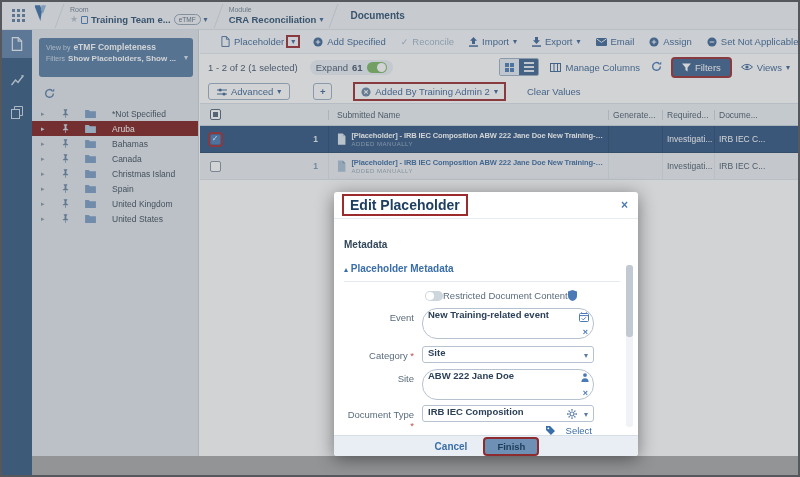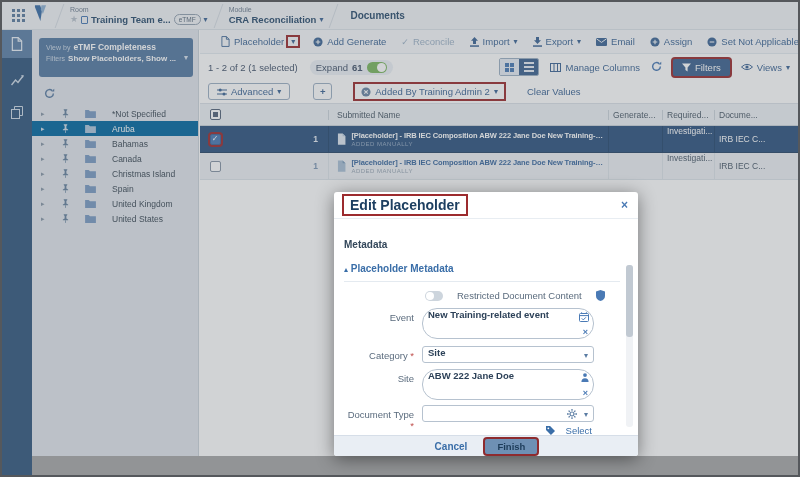--- a/index.html
+++ b/index.html
@@ -41,21 +41,21 @@
   .viewbox { position:absolute; left:7px; right:5px; top:8px; height:39px; background:#557aa3;
              border-radius:3px; padding:4px 14px 4px 7px; color:#fff; }
   .viewbox .r1 { font-size:8.5px; line-height:11px; white-space:nowrap; overflow:hidden;}
   .viewbox .k { font-size:7px; color:#c9d7e4; margin-right:3px;}
   .viewbox b { font-size:8.5px; }
   .viewbox .vcaret { position:absolute; right:5px; top:15px; color:#d7e2ee; font-size:8px;}
   .trefresh { position:absolute; left:12px; top:55px; }
   .tlist { position:absolute; left:0; right:0; top:76px; }
   .titem { height:15px; display:flex; align-items:center; gap:16px; padding-left:9px;
            font-size:8.5px; color:#3d4a57; white-space:nowrap; cursor:default;}
-  .titem.selected { background:#0369a1; color:#fff; }
+  .titem.selected { background:#7f1d1d; color:#fff; }
   .tcaret { color:#8898a8; font-size:7px; width:5px;}
   .titem.selected .tcaret { color:#cfdbe8;}
 
   
   .content { position:absolute; left:198px; top:28px; right:0; bottom:19px; background:#fff; z-index:2;}
   .toolbar { height:24px; display:flex; align-items:center; gap:15px; padding:0 21px;
              font-size:9.5px; color:#3e6696; background:#f7f9fb; border-bottom:1px solid #e4eaf0; white-space:nowrap;}
   .tool { display:flex; align-items:center; gap:4px; cursor:pointer;}
   .tool.disabled { color:#9fb3c8; }
   .annc { padding:0 3px; }
@@ -91,21 +91,21 @@
   .trow { height:27px; display:flex; align-items:stretch; font-size:8.5px; background:#edf0f4;
           border-bottom:1px solid #dde3e9;}
   .trow.sel { background:#2f5480; color:#fff; border-bottom:1px solid #274668;}
   .c-sel { width:30px; display:flex; align-items:center; justify-content:center;}
   .c-num { width:98px; display:flex; align-items:center; justify-content:flex-end; padding-right:10px;
            color:#7d97b5; font-weight:bold;}
   .trow.sel .c-num { color:#e8eef5;}
   .c-name { width:280px; display:flex; align-items:center; gap:5px; padding:0 4px 0 8px;
             border-left:1px solid #dde3e9; overflow:hidden;}
   .c-gen { width:54px; border-left:1px solid #dde3e9; padding:0 4px; display:flex; align-items:center;}
-  .c-req { width:52px; border-left:1px solid #dde3e9; padding:0 4px; display:flex; align-items:flex-start; overflow:hidden; white-space:nowrap;}
+  .c-req { width:52px; border-left:1px solid #dde3e9; padding:0 4px; display:flex; align-items:center; overflow:hidden; white-space:nowrap;}
   .c-doc { flex:1; border-left:1px solid #dde3e9; padding:0 4px; display:flex; align-items:center; overflow:hidden; white-space:nowrap;}
   .trow.sel .c-name,.trow.sel .c-gen,.trow.sel .c-req,.trow.sel .c-doc { border-left-color:#26496f;}
   .namewrap { overflow:hidden; }
   .nm { font-size:7.5px; font-weight:bold; letter-spacing:-0.1px; color:#3c6aa0; white-space:nowrap;
         overflow:hidden; text-overflow:ellipsis;}
   .trow.sel .nm { color:#fff;}
   .sub { font-size:6px; letter-spacing:0.5px; color:#98a6b4; margin-top:1px;}
   .trow.sel .sub { color:#93a9c2;}
   .cb { width:11px; height:11px; border:1px solid #8795a5; background:#fff; border-radius:2px;
         display:grid; place-items:center; font-size:8px; line-height:1; cursor:pointer;}
@@ -132,21 +132,21 @@
   .flabel { width:80px; text-align:right; padding-right:8px; color:#5a6b7d; padding-top:4px; font-size:9.5px;}
   .req { color:#c0504d; }
   .fbox { width:172px; border:1px solid #b6c2cf; border-radius:3px; background:#fff; position:relative;}
   .fbox .val { font-weight:bold; color:#2c4158; padding:3px 16px 0 5px; font-size:9.5px; white-space:nowrap; overflow:hidden;}
   .fbox.tall { height:31px;border-radius:15px;}
   .fbox.short { height:17px;}
   .ficon-tr { position:absolute; top:3px; right:4px;}
   .fclear { position:absolute; bottom:1px; right:5px; color:#4a7ab5; font-size:9px; font-weight:bold; cursor:pointer; line-height:9px;}
   .fcaret { position:absolute; top:4px; right:5px; color:#5a7ca3; font-size:8px;}
   .fgear { position:absolute; top:3px; right:16px;}
-  .togglerow { position:absolute; left:91px; top:71px; display:flex; align-items:center; gap:14px; color:#5a6b7d;}
+  .togglerow { position:absolute; left:91px; top:71px; display:flex; align-items:center; gap:0; color:#5a6b7d;}
   .gtoggle { width:18px; height:10px; border-radius:5px; background:#cdd5dd; position:relative;}
   .gtoggle .knob { position:absolute; left:1px; top:1px; width:8px; height:8px; border-radius:50%; background:#fff;}
   .selectlink2 { position:absolute; right:46px; top:206px; display:flex; align-items:center; gap:11px; color:#3a6ea8; cursor:pointer;}
   .mfoot { height:21px; background:#e9eef4; border-top:1px solid #d6dee8; border-radius:0 0 3px 3px;
            display:flex; align-items:center; justify-content:center; gap:18px;}
   .cancel { color:#3a6ea8; font-weight:bold; cursor:pointer; font-size:10px;}
   .finish { background:#6e90b4; color:#1d3c59; font-weight:bold; font-size:9.5px; padding:2px 12px;
             border-radius:2px; cursor:pointer; box-shadow:0 0 0 2px #8e2b2e;}
 </style>
 </head>
@@ -329,21 +329,21 @@
             <path d="M6 0.5 v3 h3" fill="none" stroke="#3e6696"></path>
           </svg>
         <span>Placeholder</span>
         <span class="caret ann annc">▾</span>
       </span>
       <span class="tool">
         <svg width="10" height="10" viewBox="0 0 11 11">
             <circle cx="5.5" cy="5.5" r="5" fill="#3e6696"></circle>
             <path d="M5.5 3v5M3 5.5h5" stroke="#f4f7fa" stroke-width="1.2"></path>
           </svg>
-        <span>Add Generate</span>
+        <span>Add Specified</span>
       </span>
       <span class="tool disabled">
         <span style="font-size:9px;">✓</span>
         <span>Reconcile</span>
       </span>
       <span class="tool">
         <svg width="9" height="10" viewBox="0 0 9 10">
             <path d="M4.5 0 L8 3.8 H6 V7 H3 V3.8 H1 z" fill="#3e6696"></path>
             <rect y="8.3" width="9" height="1.5" fill="#3e6696"></rect>
           </svg>
@@ -591,20 +591,21 @@
                 <path d="M0.4 9 Q0.4 5.2 4 5.2 Q7.6 5.2 7.6 9 z" fill="#4a7ab5"></path>
               </svg>
           </span>
           <span class="fclear">×</span>
         </span>
       </div>
 
       <div class="frow" style="top:186px;">
         <span class="flabel"><span>Document Type</span> <span class="req">*</span></span>
         <span class="fbox short">
+          <span class="val">IRB IEC Composition</span>
           <span class="fgear">
             <svg width="10" height="10" viewBox="0 0 10 10">
                 <circle cx="5" cy="5" r="2" fill="none" stroke="#5a7ca3" stroke-width="1.2"></circle>
                 <g stroke="#5a7ca3" stroke-width="1.3">
                   <line x1="5" y1="0" x2="5" y2="1.7"></line>
                   <line x1="5" y1="8.3" x2="5" y2="10"></line>
                   <line x1="0" y1="5" x2="1.7" y2="5"></line>
                   <line x1="8.3" y1="5" x2="10" y2="5"></line>
                   <line x1="1.6" y1="1.6" x2="2.8" y2="2.8"></line>
                   <line x1="7.2" y1="7.2" x2="8.4" y2="8.4"></line>

